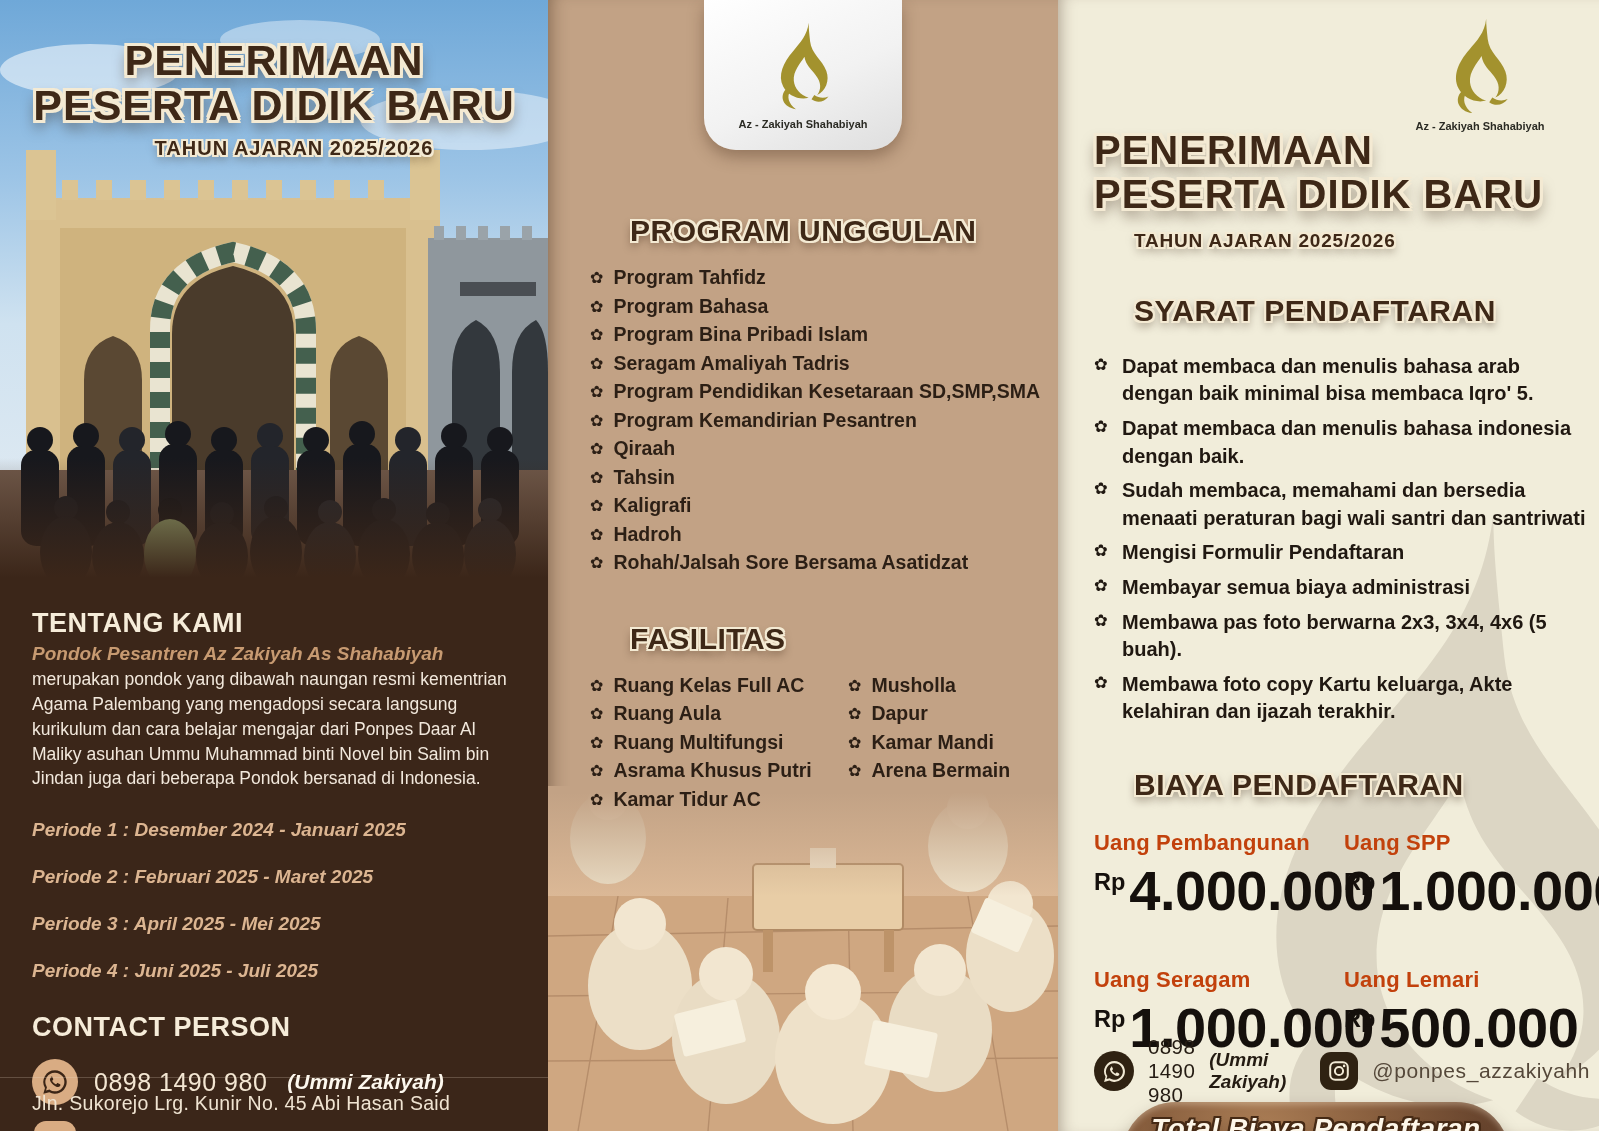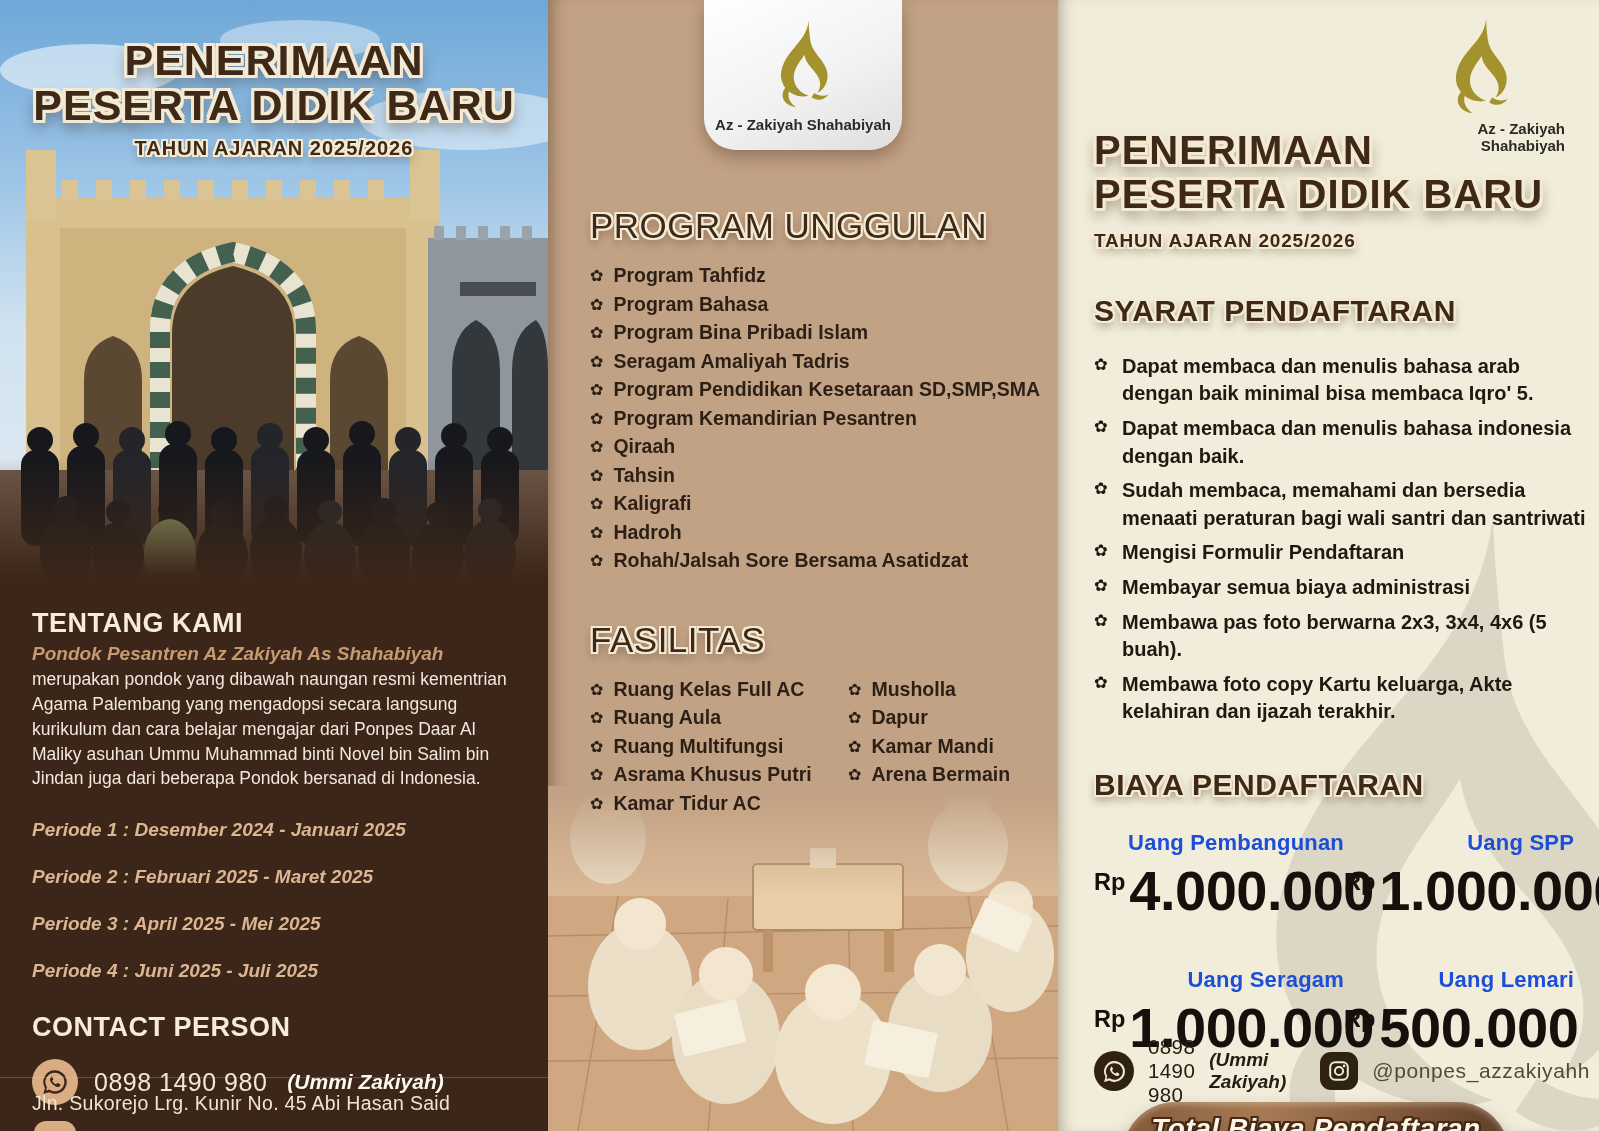--- a/index.html
+++ b/index.html
@@ -13,20 +13,21 @@
     color:#3e2817;
     text-shadow:-3px -3px 0 #f4ead3,3px -3px 0 #f4ead3,-3px 3px 0 #f4ead3,3px 3px 0 #f4ead3,
       -3px 0 0 #f4ead3,3px 0 0 #f4ead3,0 -3px 0 #f4ead3,0 3px 0 #f4ead3,
       0 8px 14px rgba(46,24,8,.55);
   }
   .o-cream-sm{
     color:#3e2817;
     text-shadow:-2px -2px 0 #f4ead3,2px -2px 0 #f4ead3,-2px 2px 0 #f4ead3,2px 2px 0 #f4ead3,
       -2px 0 0 #f4ead3,2px 0 0 #f4ead3,0 -2px 0 #f4ead3,0 2px 0 #f4ead3,
       0 5px 9px rgba(46,24,8,.5);
+    padding-left:40px;
   }
   .o-dark{
     color:#fdf6e8;
     text-shadow:-2px -2px 0 #462a15,2px -2px 0 #462a15,-2px 2px 0 #462a15,2px 2px 0 #462a15,
       -2px 0 0 #462a15,2px 0 0 #462a15,0 -2px 0 #462a15,0 2px 0 #462a15,
       0 6px 10px rgba(30,16,5,.45);
   }
   .blt{font-family:"DejaVu Sans",sans-serif;font-size:.82em;margin-right:10px;position:relative;top:-1px;}
   sup.rp{font-size:.42em;font-weight:700;vertical-align:super;margin-right:4px;letter-spacing:0;}
   .badge-ic{display:inline-flex;align-items:center;justify-content:center;flex:0 0 auto;}
@@ -64,23 +65,23 @@
   
   .panel-middle{position:relative;width:510px;background:#c2a285;flex:0 0 auto;overflow:hidden;
     box-shadow:inset 14px 0 18px -12px rgba(50,30,15,.45);}
   .logo-card{
     position:absolute;top:0;left:50%;transform:translateX(-50%);
     width:198px;height:150px;border-radius:0 0 32px 32px;
     background:linear-gradient(155deg,#ffffff 0%,#f2f2f2 55%,#dedede 100%);
     box-shadow:0 7px 16px rgba(70,45,25,.38);
     display:flex;flex-direction:column;align-items:center;justify-content:center;gap:6px;z-index:4;
   }
-  .logo-card .cap, .logo-top-r .cap{font-size:15px;font-weight:700;color:#2b2b24;text-align:right;}
+  .logo-card .cap, .logo-top-r .cap{font-size:11px;font-weight:700;color:#2b2b24;}
   .mid-body{position:relative;z-index:2;padding:206px 0 0 42px;}
-  .m-h{font-size:35px;font-weight:400;letter-spacing:.5px;margin:0 0 16px 0;}
+  .m-h{font-size:30px;font-weight:700;letter-spacing:.5px;margin:8px 0 16px 0;}
   ul.flist{list-style:none;margin:0;padding:0;}
   ul.flist li{font-size:19.5px;font-weight:700;color:#2c1f15;line-height:26.5px;display:flex;align-items:baseline;}
   .fasil{margin-top:44px;}
   .fas-cols{display:flex;gap:6px;}
   .fas-cols .c1{width:252px;}
   .fas-cols .c2{width:200px;}
   .mid-photo{position:absolute;left:0;right:0;bottom:0;height:345px;z-index:1;}
   .mid-photo .fade{position:absolute;left:0;right:0;top:0;height:110px;
     background:linear-gradient(180deg,#c2a285 6%,rgba(194,162,133,0) 100%);}
 
@@ -93,21 +94,21 @@
   .r-title{padding-top:128px;}
   .r-title h1{margin:0;font-size:40px;line-height:1.1;font-weight:800;letter-spacing:1px;}
   .r-title .sub{margin-top:14px;font-size:19px;font-weight:800;letter-spacing:.8px;}
   .syarat-h{margin-top:42px;font-size:30px;font-weight:800;letter-spacing:.5px;}
   ul.slist{list-style:none;margin:16px 0 0 0;padding:0;max-width:492px;}
   ul.slist li{position:relative;font-size:20px;font-weight:700;color:#201811;line-height:1.38;
     padding-left:28px;margin-bottom:7px;}
   ul.slist li .blt{position:absolute;left:0;top:1px;}
   .biaya-h{margin-top:42px;font-size:30px;font-weight:800;letter-spacing:.5px;}
   .fees{margin-top:28px;display:grid;grid-template-columns:250px 230px;row-gap:44px;max-width:490px;}
-  .fee-label{font-size:22px;font-weight:700;color:#1d4ed8;letter-spacing:.2px;text-align:right;}
+  .fee-label{font-size:22px;font-weight:700;color:#c2410c;letter-spacing:.2px;}
   .fee-amt{font-size:56px;font-weight:800;color:#15100c;letter-spacing:-.5px;margin-top:2px;}
   .total-pill{
     margin:42px 0 0 28px;width:388px;height:108px;border-radius:56px;
     background:radial-gradient(circle at 36% 28%,#aa7d55 0%,#8a603f 42%,#5d3c28 100%);
     box-shadow:0 10px 18px rgba(50,30,15,.35), inset 0 3px 6px rgba(255,235,210,.35);
     display:flex;flex-direction:column;align-items:center;justify-content:center;gap:2px;
   }
   .total-label{font-size:28px;font-weight:800;letter-spacing:.5px;font-style:italic;}
   .total-amt{font-size:52px;font-weight:800;letter-spacing:1px;line-height:1;}
   .total-amt sup.rp{font-size:.4em;}

